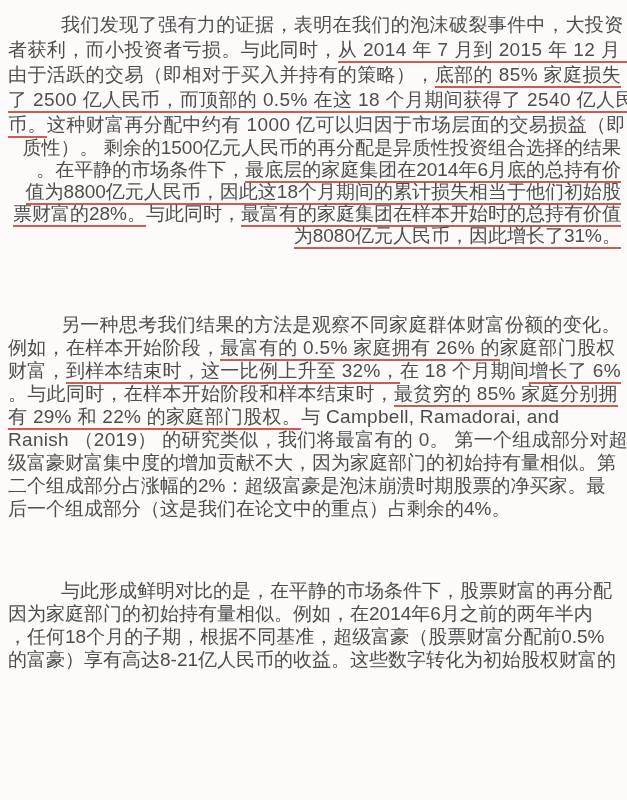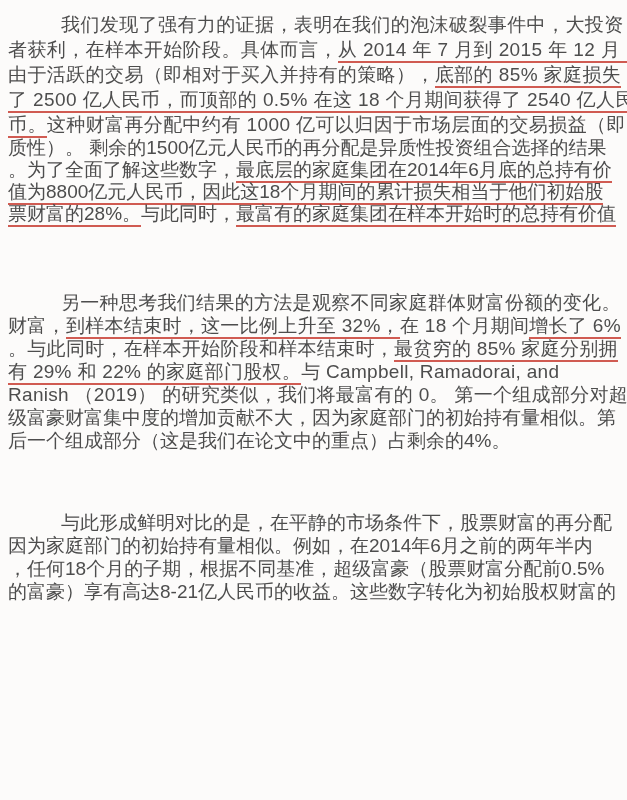--- a/index.html
+++ b/index.html
@@ -20,55 +20,58 @@
   }
   .para { margin: 0; }
   .line {
     white-space: nowrap;
     font-size: 19px;
     color: var(--ink, #4d4d4d);
   }
   
   .p1 .line.va { line-height: 25px; letter-spacing: 0.4px; }
   
-  .p1 .line.vb { line-height: 22px; letter-spacing: 0px; }
+  .p1 .line.vb { line-height: 22px; letter-spacing: 0px; text-align: right; }
   .p2 .line { line-height: 23px; }
   .p2 .line.va { letter-spacing: 0.3px; }
   .p3 .line { line-height: 23px; letter-spacing: 0px; }
   .p2 { margin-top: 66px; }
   .p3 { margin-top: 59px; }
   .line.indent { text-indent: 53px; }
   .seg { display: inline; }
   .seg.u {
     border-bottom: 2px solid var(--red, #d05b52);
     padding-bottom: 1px;
   }
 </style>
 </head>
 <body>
 
 <div class="page">
   <div class="para p1">
       <div class="line va indent"><span class="seg">我们发现了强有力的证据，表明在我们的泡沫破裂事件中，大投资</span></div>
-      <div class="line va"><span class="seg">者获利，在样本开始阶段。具体而言，</span><span class="seg u">从 2014 年 7 月到 2015 年 12 月，</span></div>
+      <div class="line va"><span class="seg">者获利，而小投资者亏损。与此同时，</span><span class="seg u">从 2014 年 7 月到 2015 年 12 月，</span></div>
       <div class="line va"><span class="seg">由于活跃的交易（即相对于买入并持有的策略），</span><span class="seg u">底部的 85% 家庭损失</span></div>
       <div class="line va"><span class="seg u">了 2500 亿人民币，而顶部的 0.5% 在这 18 个月期间获得了 2540 亿人民</span></div>
       <div class="line va"><span class="seg u">币。</span><span class="seg">这种财富再分配中约有 1000 亿可以归因于市场层面的交易损益（即</span></div>
       <div class="line vb"><span class="seg">质性）。 剩余的1500亿元人民币的再分配是异质性投资组合选择的结果</span></div>
-      <div class="line vb"><span class="seg">。为了全面了解这些数字，</span><span class="seg u">最底层的家庭集团在2014年6月底的总持有价</span></div>
+      <div class="line vb"><span class="seg">。在平静的市场条件下，</span><span class="seg u">最底层的家庭集团在2014年6月底的总持有价</span></div>
       <div class="line vb"><span class="seg u">值为8800亿元人民币，因此这18个月期间的累计损失相当于他们初始股</span></div>
       <div class="line vb"><span class="seg u">票财富的28%。</span><span class="seg">与此同时，</span><span class="seg u">最富有的家庭集团在样本开始时的总持有价值</span></div>
+      <div class="line vb"><span class="seg u">为8080亿元人民币，因此增长了31%。</span></div>
     </div>
   <div class="para p2">
       <div class="line va indent"><span class="seg">另一种思考我们结果的方法是观察不同家庭群体财富份额的变化。</span></div>
+      <div class="line va"><span class="seg">例如，在样本开始阶段，</span><span class="seg u">最富有的 0.5% 家庭拥有 26% 的</span><span class="seg">家庭部门股权</span></div>
       <div class="line va"><span class="seg">财富，</span><span class="seg u">到样本结束时，这一比例上升至 32%，</span><span class="seg">在 18 个月期间</span><span class="seg u">增长了 6%</span></div>
       <div class="line va"><span class="seg">。与此同时，在样本开始阶段和样本结束时，</span><span class="seg u">最贫穷的 85% 家庭分别拥</span></div>
       <div class="line va"><span class="seg u">有 29% 和 22% 的家庭部门股权。</span><span class="seg">与 Campbell, Ramadorai, and</span></div>
       <div class="line va"><span class="seg">Ranish （2019） 的研究类似，我们将最富有的 0。 第一个组成部分对超</span></div>
       <div class="line vb"><span class="seg">级富豪财富集中度的增加贡献不大，因为家庭部门的初始持有量相似。第</span></div>
+      <div class="line vb"><span class="seg">二个组成部分占涨幅的2%：超级富豪是泡沫崩溃时期股票的净买家。最</span></div>
       <div class="line vb"><span class="seg">后一个组成部分（这是我们在论文中的重点）占剩余的4%。</span></div>
     </div>
   <div class="para p3">
       <div class="line vb indent"><span class="seg">与此形成鲜明对比的是，在平静的市场条件下，股票财富的再分配</span></div>
       <div class="line vb"><span class="seg">因为家庭部门的初始持有量相似。例如，在2014年6月之前的两年半内</span></div>
       <div class="line vb"><span class="seg">，任何18个月的子期，根据不同基准，超级富豪（股票财富分配前0.5%</span></div>
       <div class="line vb"><span class="seg">的富豪）享有高达8-21亿人民币的收益。这些数字转化为初始股权财富的</span></div>
     </div>
 </div>
 

